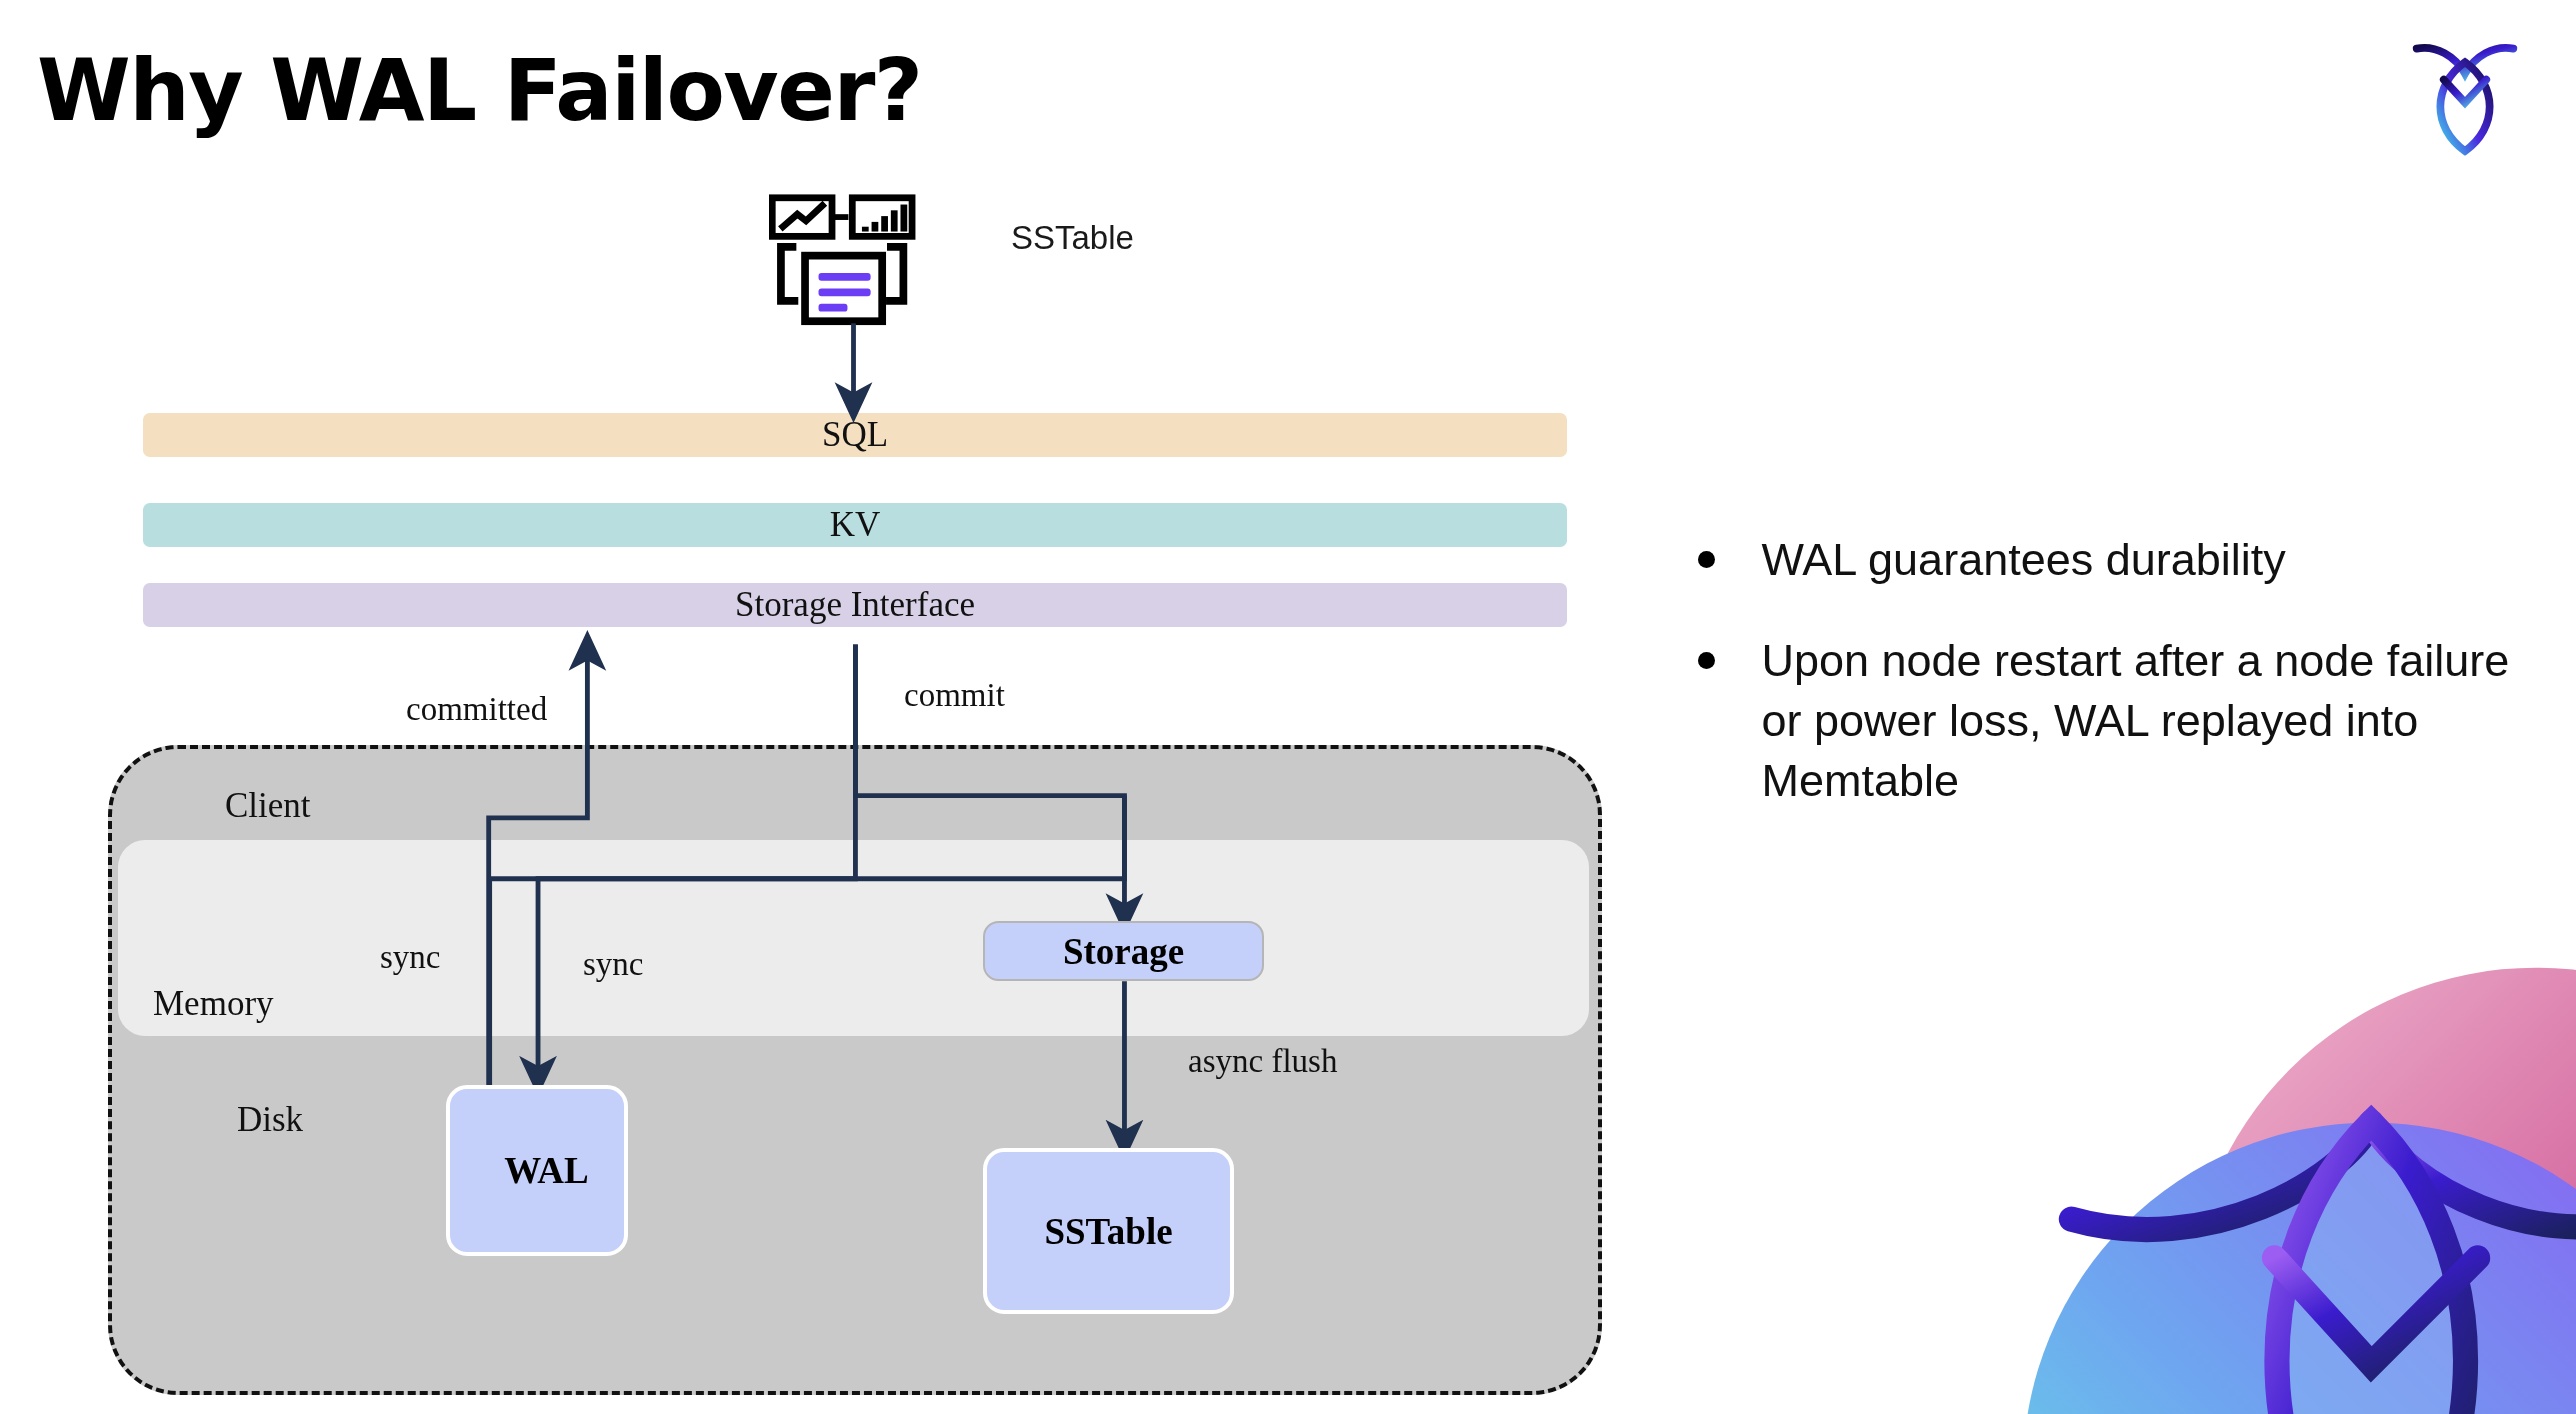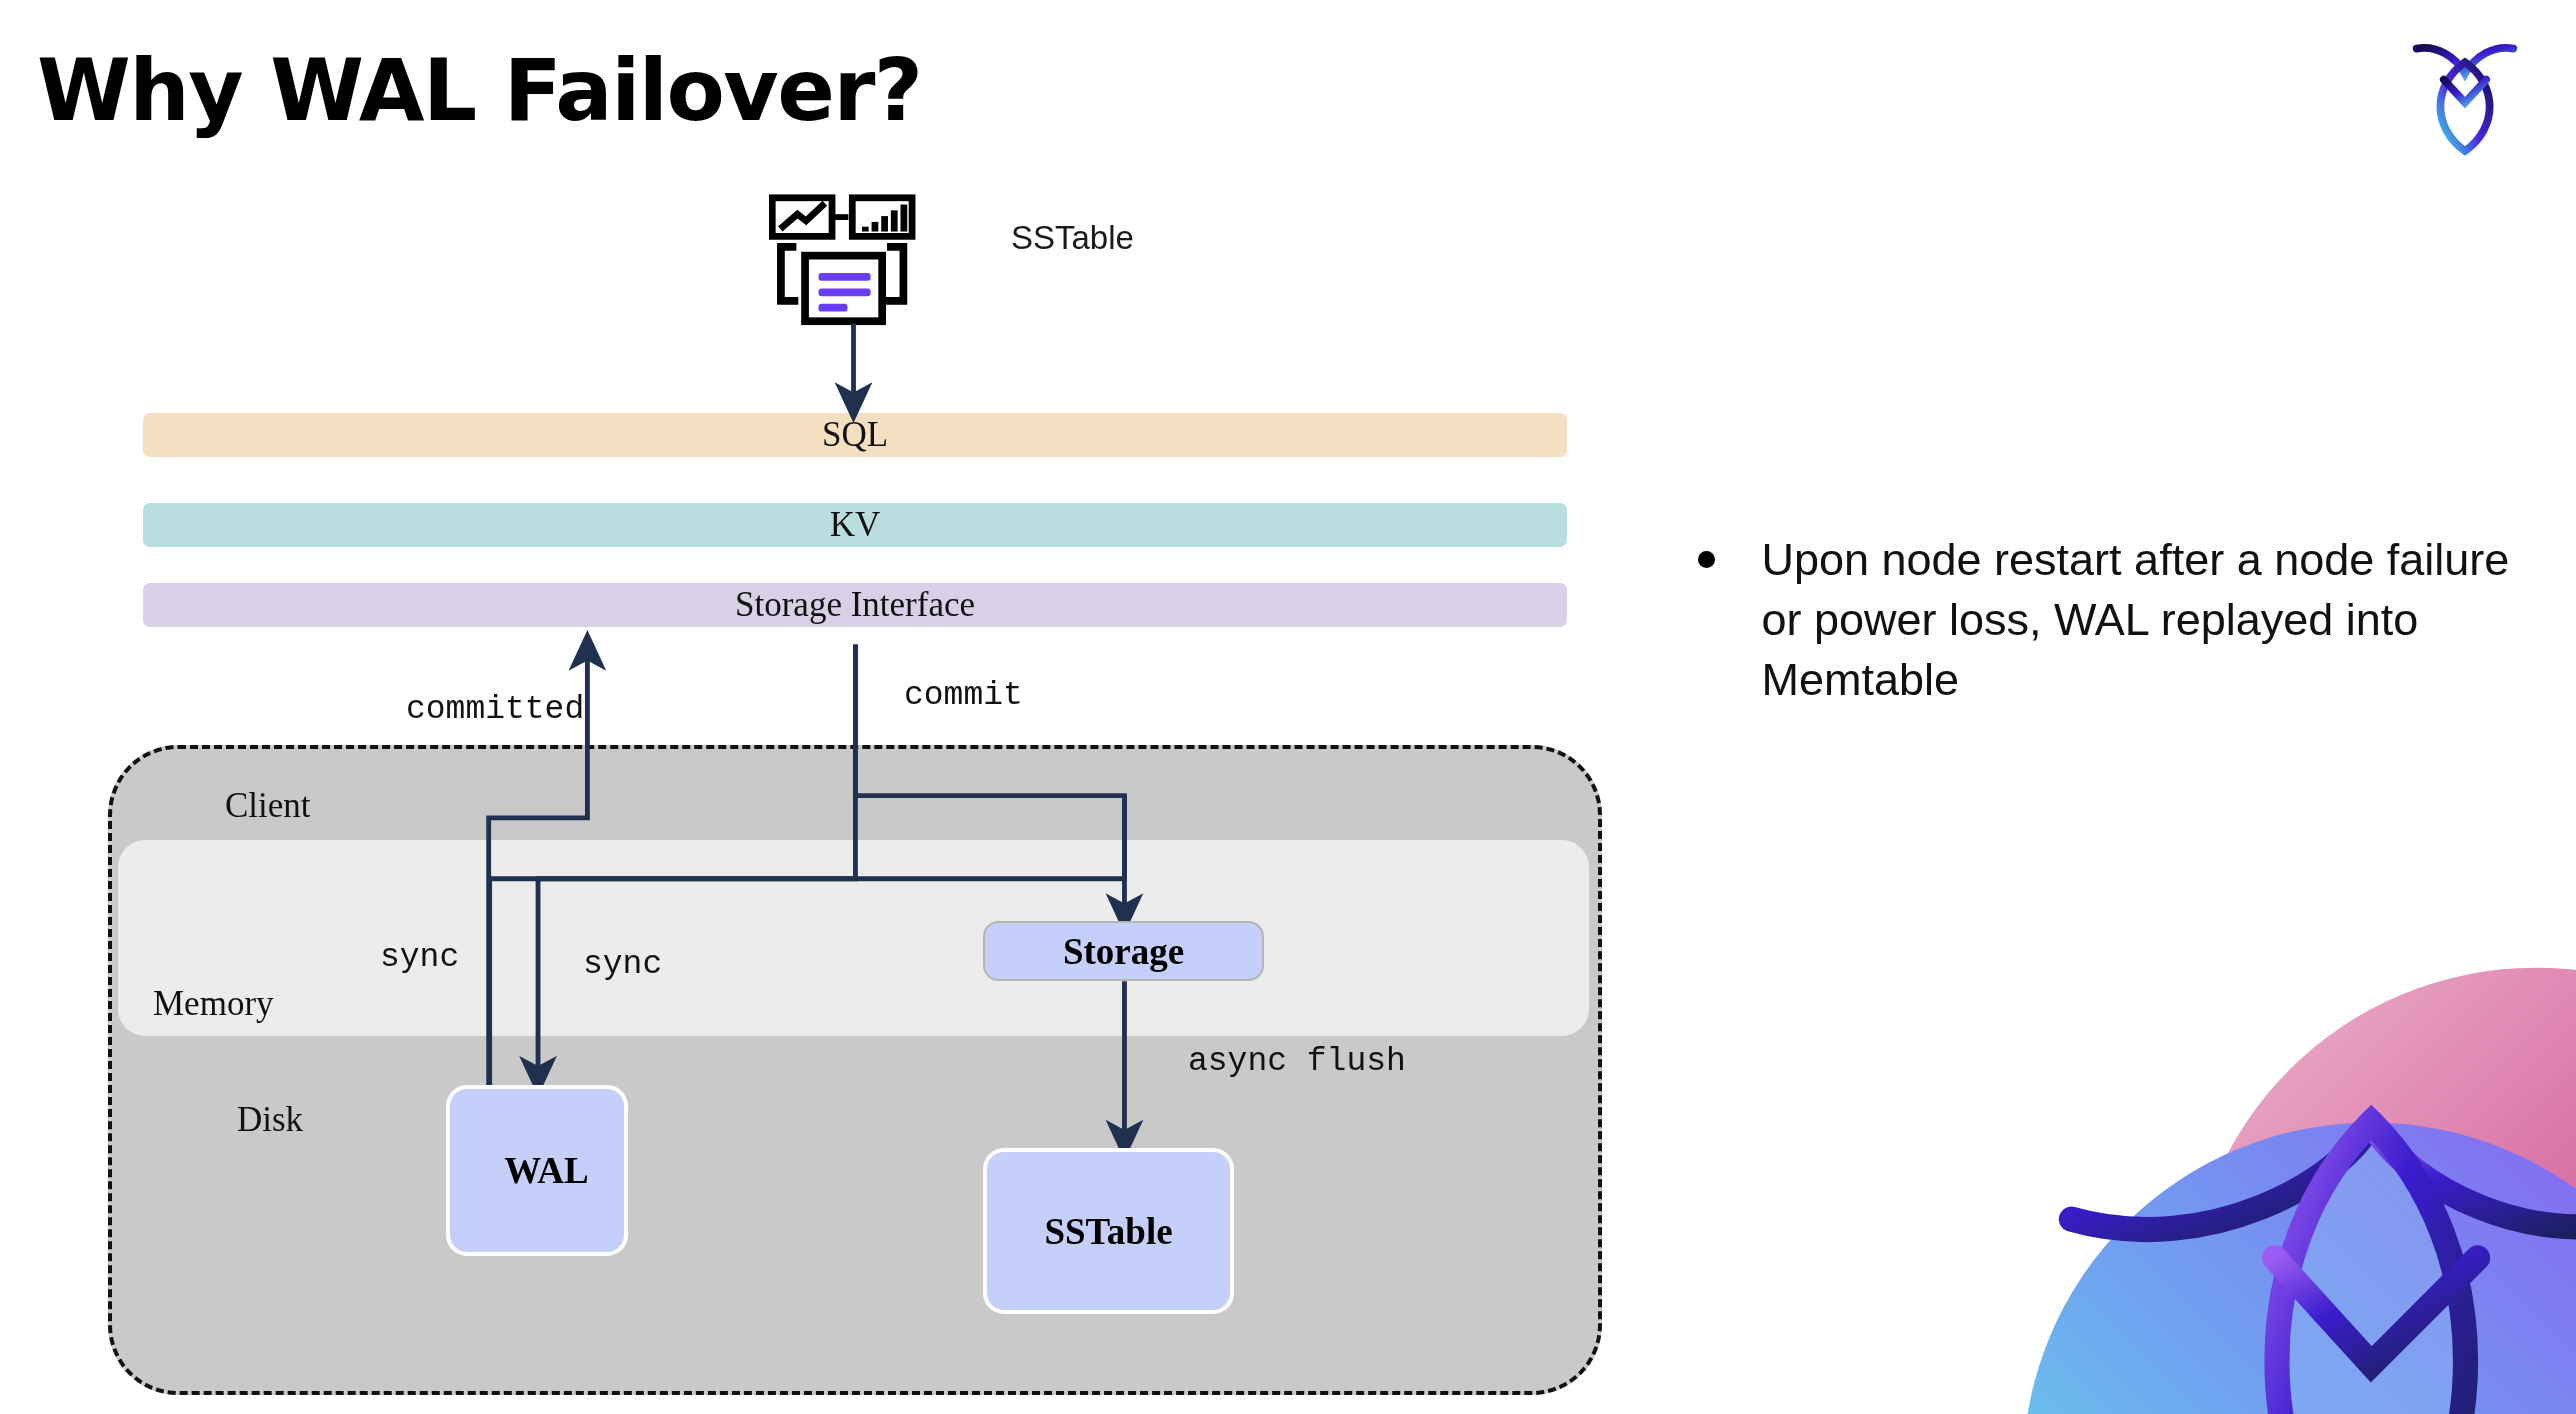--- a/index.html
+++ b/index.html
@@ -150,21 +150,21 @@
   #node-memtable {
     left: 983px; top: 921px; width: 281px; height: 60px;
     border: 2.9px solid #b5b5b5; border-radius: 15.5px;
   }
   #node-wal     { left: 446px;  top: 1085px; width: 182px; height: 171px; padding-left: 19px; }
   #node-sstable { left: 983px; top: 1148px; width: 251px; height: 166px; }
 
   
   .edge-label {
     position: absolute;
-    font-family: Liberation Mono, monospace;
+    font-family: Liberation Serif, serif;
     font-size: 33px;
     color: #111111;
     white-space: nowrap;
   }
   #lbl-committed  { left: 406px;  top: 691px; }
   #lbl-commit     { left: 904px;  top: 677px; }
   #lbl-sync-left  { left: 380px;  top: 939px; }
   #lbl-sync-right { left: 583px;  top: 946px; }
   #lbl-async      { left: 1188px; top: 1043px; }
 
@@ -348,16 +348,20 @@
 <div class="node-box" id="node-wal">
   <span>WAL</span>
 </div>
 <div class="node-box" id="node-sstable">
   <span>SSTable</span>
 </div>
 
 <div id="bullet-list">
   <div class="bullet-item">
     <span class="bullet-dot"></span>
+    <span class="bullet-text">WAL guarantees durability</span>
+  </div>
+  <div class="bullet-item">
+    <span class="bullet-dot"></span>
     <span class="bullet-text">Upon node restart after a node failure or power loss, WAL replayed into Memtable</span>
   </div>
 </div>
 
 
 </body></html>

